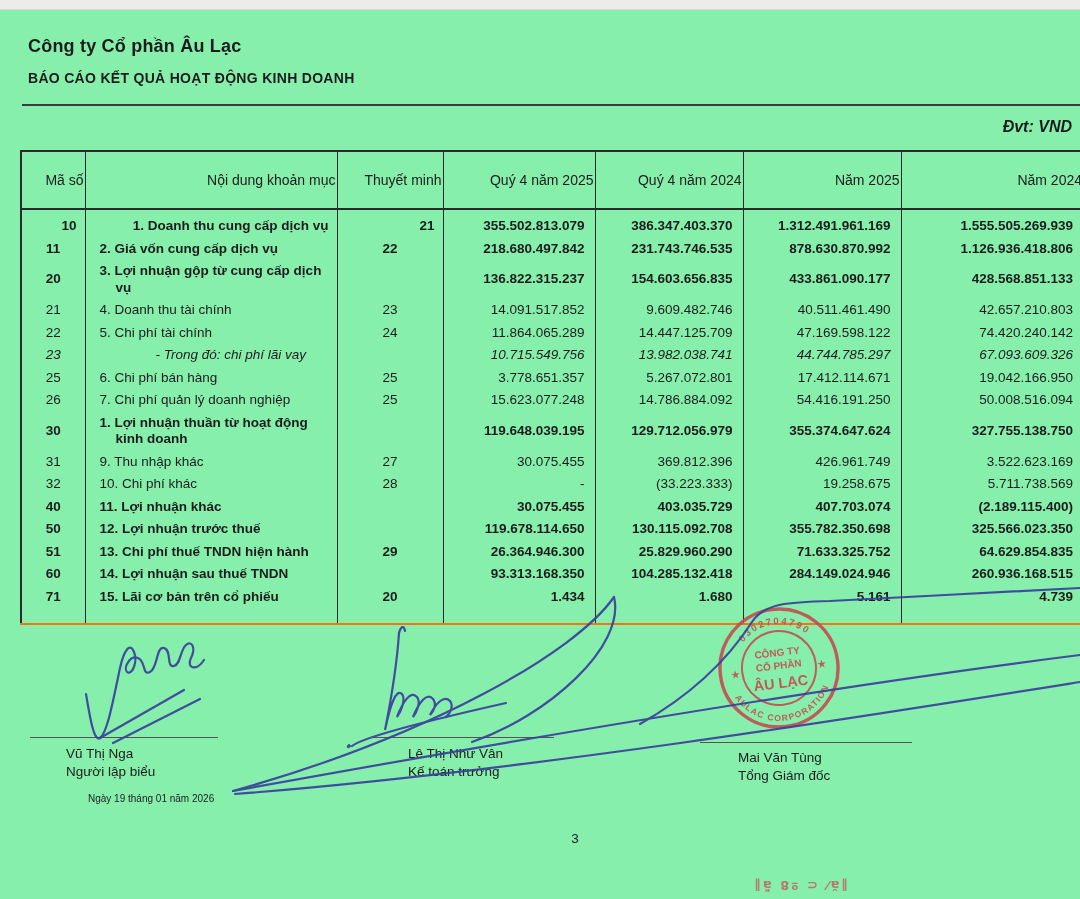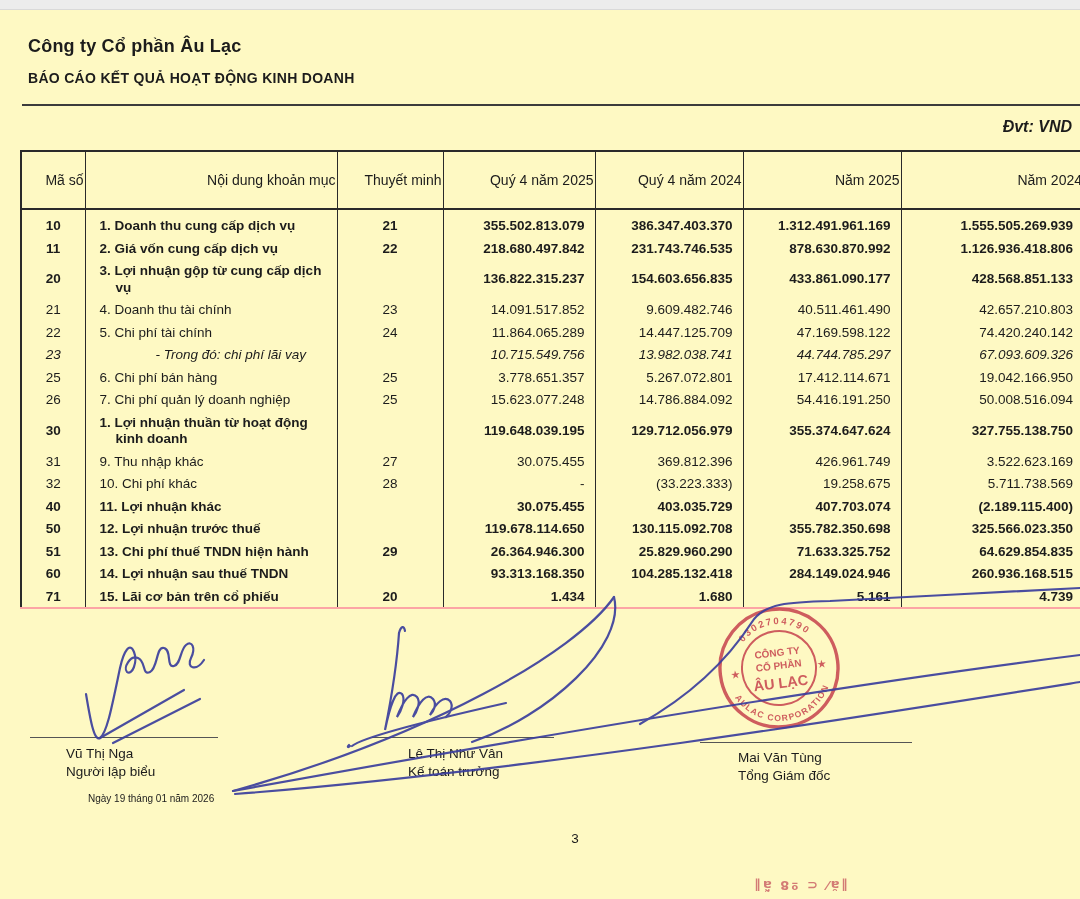--- a/index.html
+++ b/index.html
@@ -1,17 +1,17 @@
 <!DOCTYPE html>
 <html><head>
 <meta charset="utf-8">
 <style>
   html,body{margin:0;padding:0;background:#fff;}
   .page{
-    position:relative;width:1080px;height:899px;overflow:hidden;background:#fef9c3;
+    position:relative;width:1080px;height:899px;overflow:hidden;background:#86efac;
     font-family:"Liberation Sans","DejaVu Sans",sans-serif;color:#1c1c1c;
   }
   .scan-strip{position:absolute;top:0;left:0;right:0;height:9px;background:#ececec;border-bottom:1px solid #d9d9d9;}
   .company-name{position:absolute;left:28px;top:36px;font-size:18px;font-weight:700;letter-spacing:.2px;}
   .report-title{position:absolute;left:28px;top:70px;font-size:14px;letter-spacing:.3px;font-weight:bold;}
   .report-period{position:absolute;left:28px;top:88px;font-size:13.5px;}
   .header-rule{position:absolute;left:22px;right:0;top:104px;border-top:2px solid #3c3c3c;}
   .unit-label{position:absolute;right:8px;top:118px;font-size:16px;font-weight:700;font-style:italic;}
 
   table.report{
@@ -19,22 +19,22 @@
     border-collapse:collapse;table-layout:fixed;font-size:13.5px;
   }
   table.report th, table.report td{border-left:1.5px solid #2a2a2a;}
   table.report th:first-child, table.report td:first-child{border-left:2px solid #2a2a2a;}
   table.report th:last-child, table.report td:last-child{border-right:0;}
   table.report thead th{
     border-top:2px solid #2a2a2a;border-bottom:2px solid #2a2a2a;
     height:54px;font-weight:400;text-align:right;vertical-align:middle;font-size:14px;
   }
   table.report tbody td{padding:3px 8px;line-height:16.5px;vertical-align:middle;}
-  table.report tbody tr:first-child td{padding-top:8px;}
-  table.report tbody tr:last-child td{border-bottom:2px solid #fca5a5;padding-bottom:2px;}
+  table.report tbody tr:first-child td{padding-top:8px;text-align:right;}
+  table.report tbody tr:last-child td{border-bottom:2px solid #f97316;padding-bottom:18px;}
   .c-code{text-align:center;}
   .c-label{text-align:left;padding-left:30px !important;text-indent:-16px;}
   .c-label.indent{padding-left:70px !important;text-indent:0;margin-top:20px;}
   .c-note{text-align:center;}
   .c-num{text-align:right;padding-right:10px !important;}
   tr.row-bold{font-weight:700;}
   tr.row-italic{font-style:italic;}
 
   .sig-name{position:absolute;font-size:13.5px;line-height:18px;margin-left:36px;}
   .sig-line{position:absolute;border-top:1.5px solid #555;}

